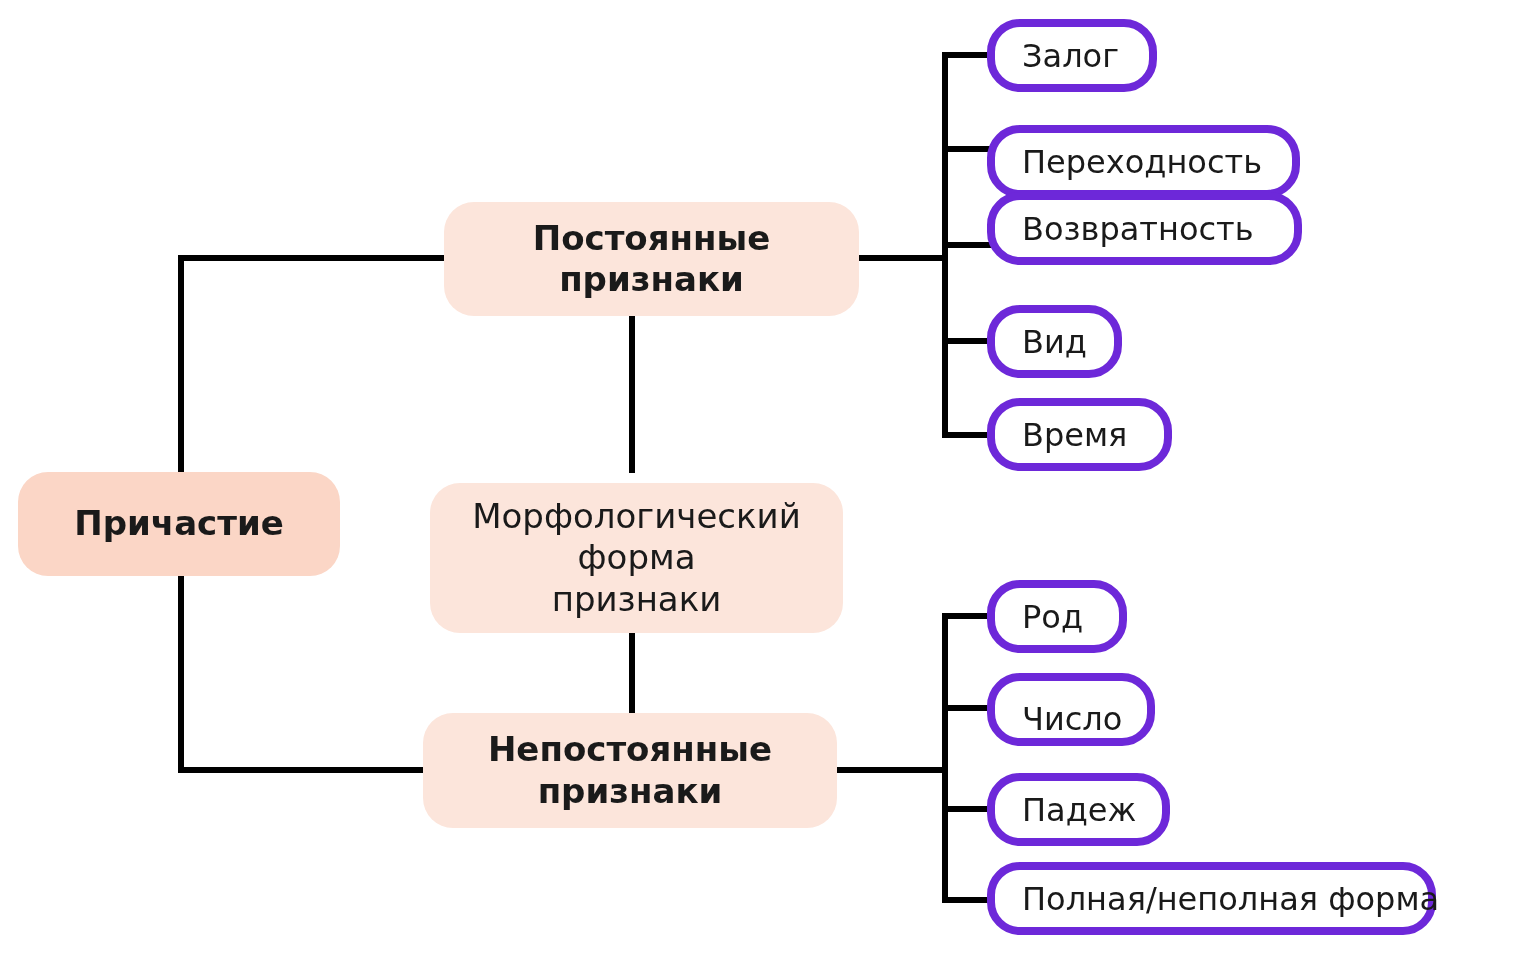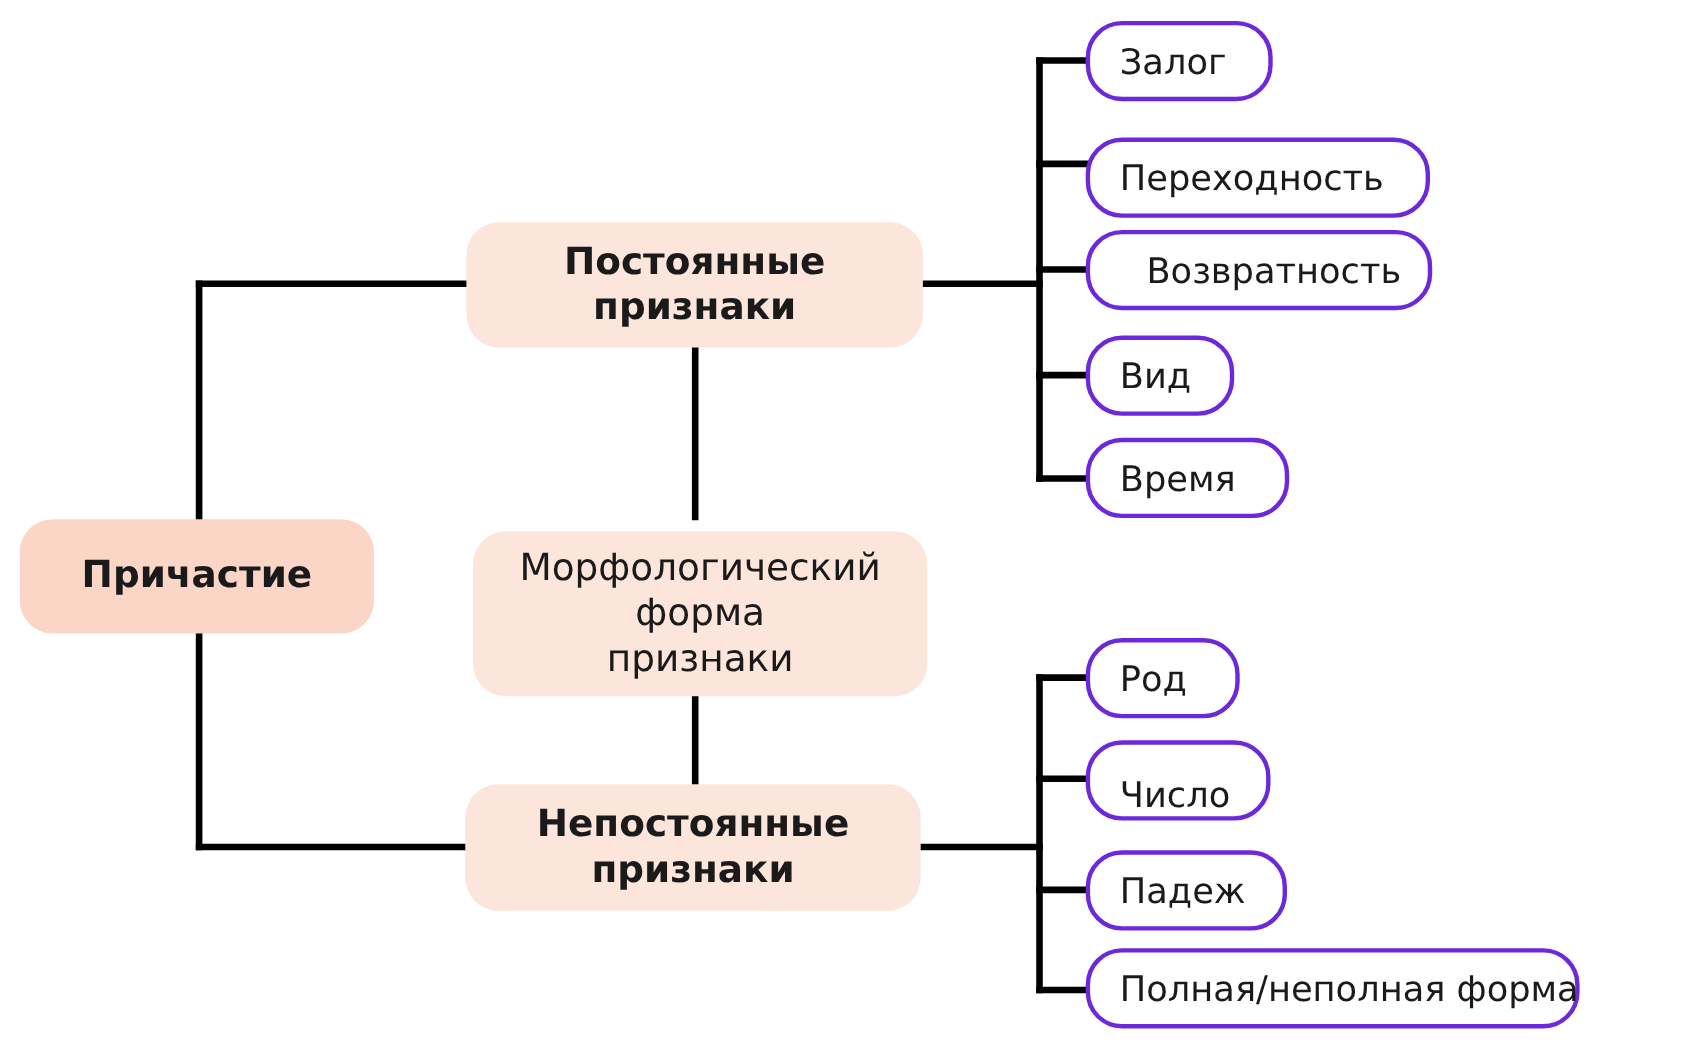--- a/index.html
+++ b/index.html
@@ -45,42 +45,42 @@
   .node.bold {
     font-weight: bold;
     font-size: 34px;
   }
   .node.regular {
     font-weight: normal;
     font-size: 34px;
     margin-top: 36px;
   }
   #node-root        { left: 18px;  top: 472px; width: 322px; height: 104px; }
-  #node-constant    { left: 424px; top: 202px; width: 415px; height: 114px; }
+  #node-constant    { left: 444px; top: 202px; width: 415px; height: 114px; }
   #node-center      { left: 430px; top: 447px; width: 413px; height: 150px; }
   #node-nonconstant { left: 423px; top: 713px; width: 414px; height: 115px; text-align: right; }
 
   .leaf {
     position: absolute;
     left: 987px;
     height: 73px;
     box-sizing: border-box;
     background: #ffffff;
-    border: 4px solid #6d28d9;
+    border: 8px solid #6d28d9;
     border-radius: 33px;
     display: flex;
     align-items: center;
     padding-left: 27px;
     font-size: 32px;
     font-weight: normal;
     white-space: nowrap;
   }
   #leaf-zalog        { top: 19px;  width: 170px; }
   #leaf-perekhodnost { top: 113px; width: 313px; margin-top: 12px; }
-  #leaf-vozvratnost  { top: 209px; width: 315px; justify-content: center; }
+  #leaf-vozvratnost  { top: 192px; width: 315px; }
   #leaf-vid          { top: 305px; width: 135px; }
   #leaf-vremya       { top: 398px; width: 185px; }
   #leaf-rod          { top: 580px; width: 140px; }
   #leaf-chislo       { top: 673px; width: 168px; align-items: flex-end; }
   #leaf-padezh       { top: 773px; width: 183px; }
   #leaf-polnaya      { top: 862px; width: 449px; }
 </style>
 </head>
 <body>
 

